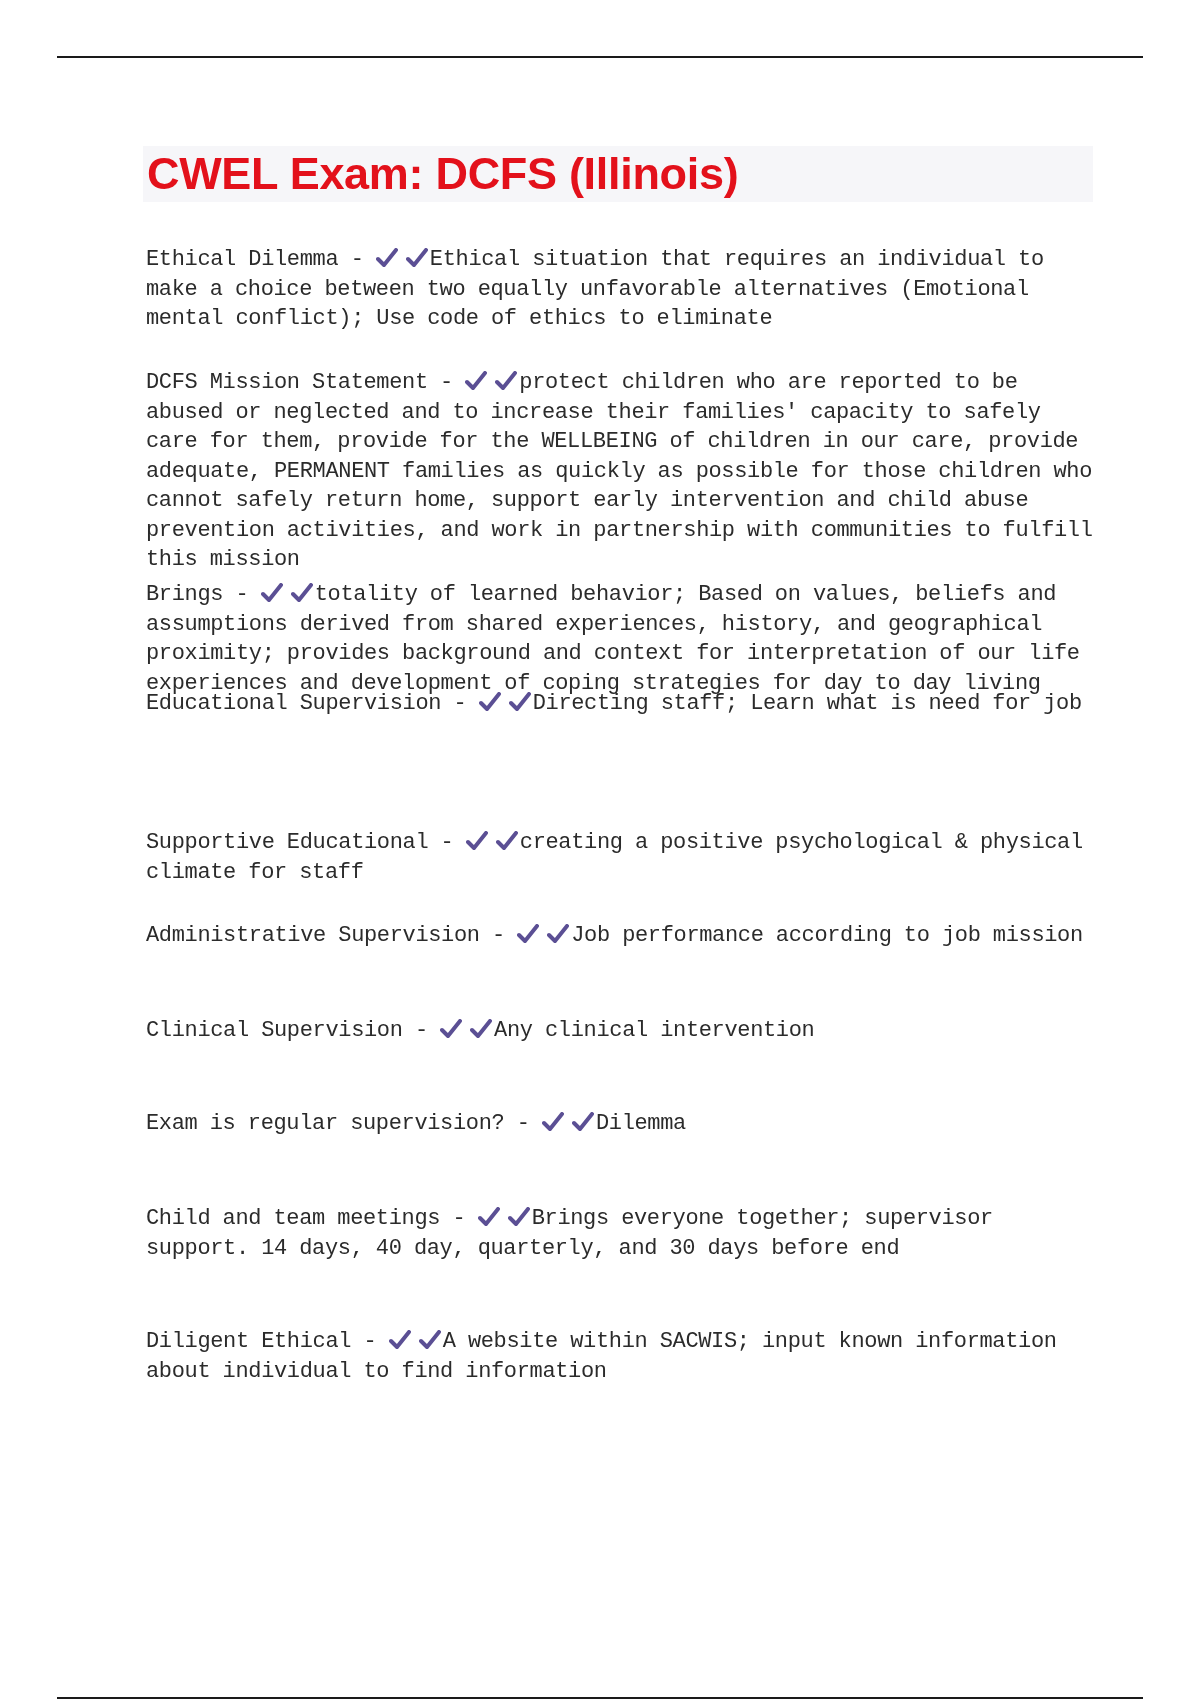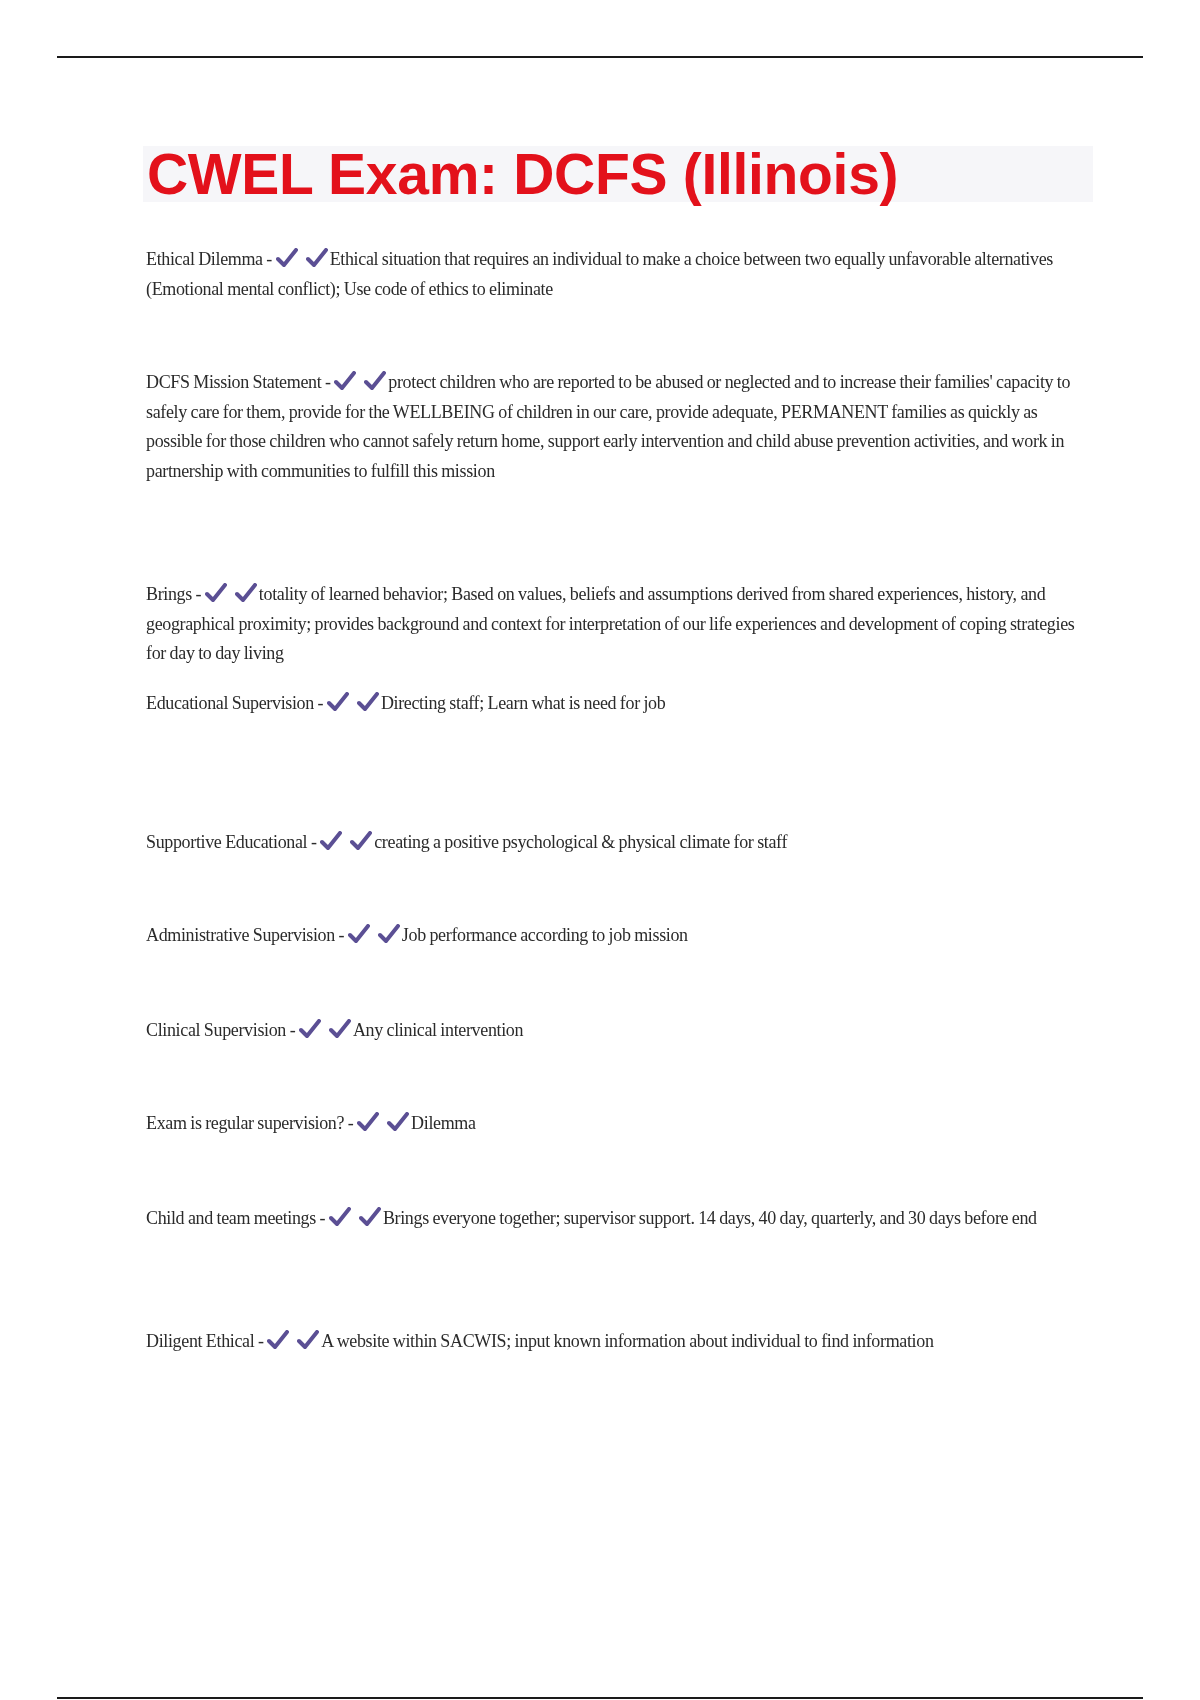--- a/index.html
+++ b/index.html
@@ -33,33 +33,33 @@
       height: 56px;
       background: #f6f6f9;
     }
     .title {
       position: absolute;
       left: 147px;
       top: 146px;
       margin: 0;
       font-family: "Liberation Sans", sans-serif;
       font-weight: bold;
-      font-size: 57px;
+      font-size: 45px;
       line-height: 56px;
       color: #e3111b;
       letter-spacing: -0.3px;
       white-space: nowrap;
     }
 
     .entry {
       position: absolute;
       left: 146px;
       width: 950px;
-      font-family: Liberation Serif, serif;
-      font-size: 18px;
+      font-family: Liberation Mono, monospace;
+      font-size: 22px;
       line-height: 29.5px;
       color: #2b2b2b;
       letter-spacing: -0.35px;
       word-spacing: -0.5px;
     }
     .check {
       display: inline-block;
       width: 22px;
       height: 20px;
       vertical-align: -3px;

